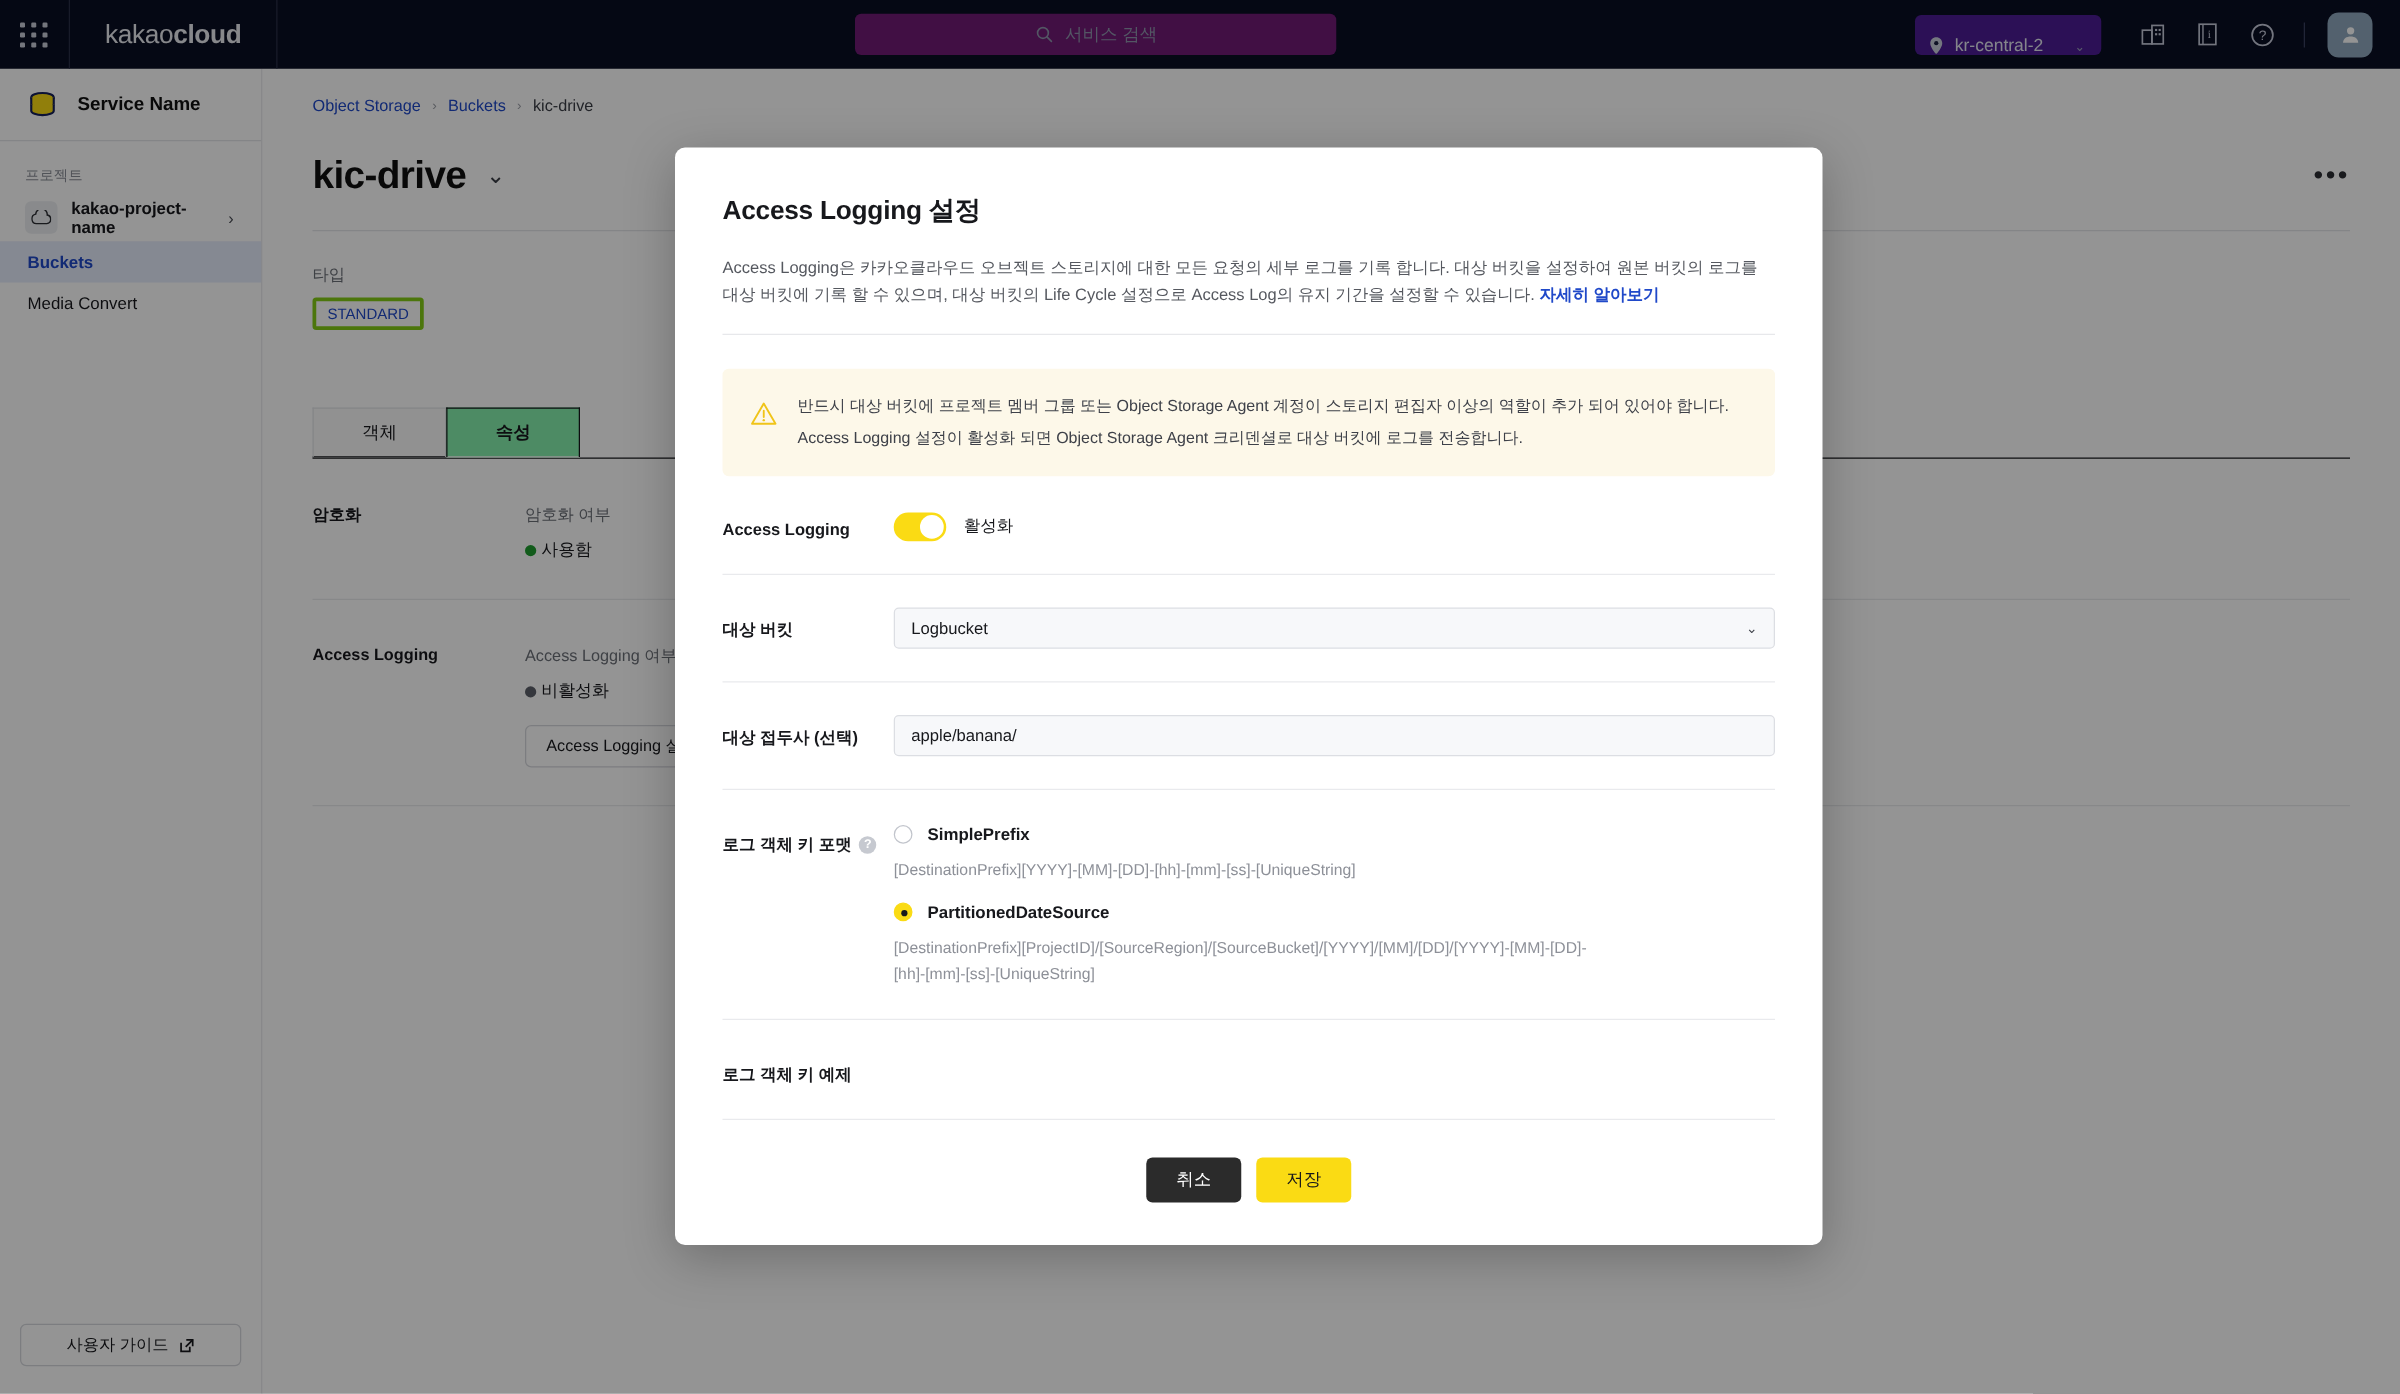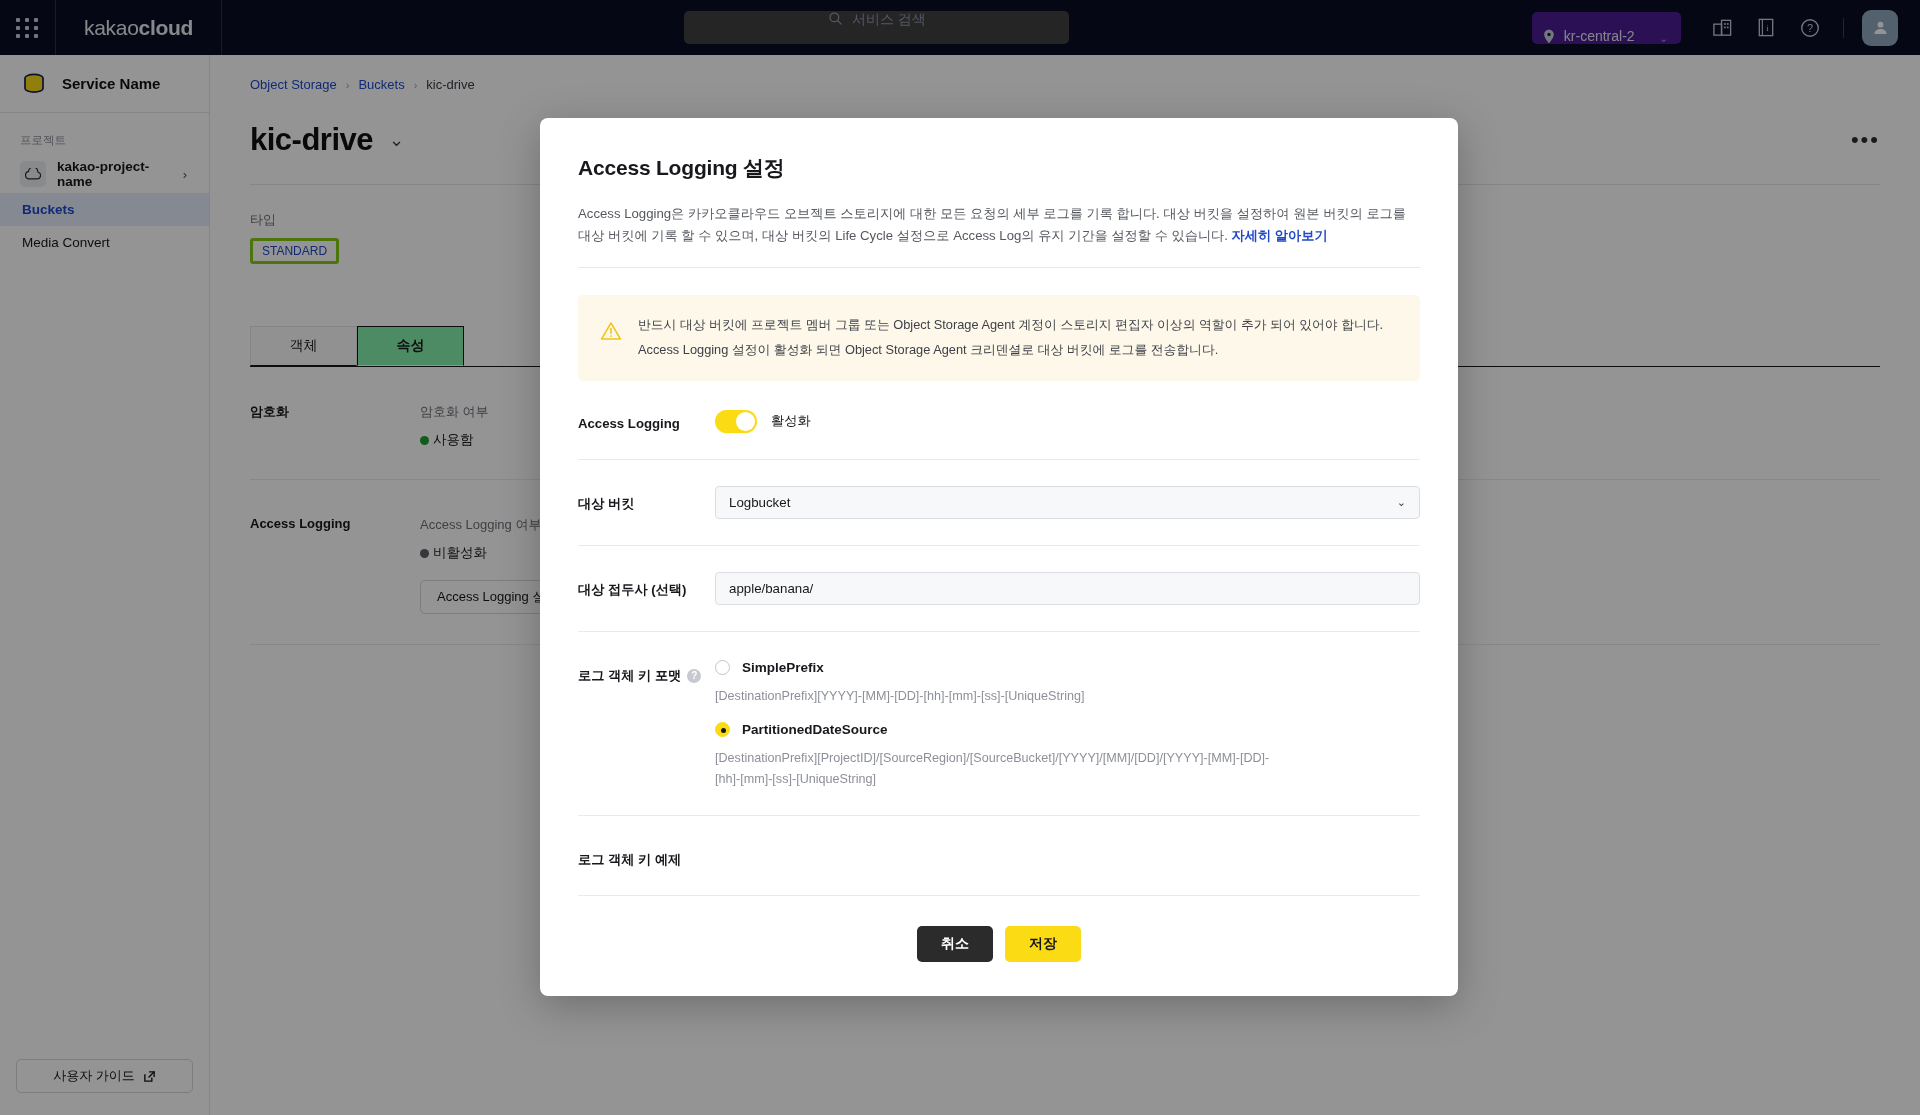--- a/index.html
+++ b/index.html
@@ -26,22 +26,22 @@
   .grid-dots i { width: 4px; height: 4px; background: #c9ccd8; border-radius: 1px; display: block; }
   .brand {
     color: #e8eaf0; font-size: 21px; padding-left: 28px; letter-spacing: -0.3px;
     height: 55px; display: flex; align-items: center; padding-right: 28px;
     border-right: 1px solid #2a2f48;
   }
   .brand b { font-weight: 700; }
   .brand span.light { font-weight: 400; }
   .search-wrap { flex: 1; display: flex; justify-content: center; }
   .search-box {
-    width: 385px; height: 33px; background: #404040; border-radius: 5px;
-    display: flex; justify-content: center; gap: 9px;
+    width: 385px; height: 33px; background: #701a75; border-radius: 5px;
+    display: flex; align-items: center; justify-content: center; gap: 9px;
     color: #8f95ad; font-size: 14px;
   }
   .search-ico { width: 15px; height: 15px; display: block; }
   .topbar-right { display: flex; align-items: center; gap: 2px; padding-right: 22px; }
   .region-chip {
     height: 32px; background: #4c1d95; border-radius: 5px; color: #e3e6ef;
     display: flex; align-items: flex-end; gap: 9px; padding: 0 13px 0 11px;
     font-size: 14px; margin-right: 18px;
   }
   .region-chip .caret { font-size: 10px; color: #9aa0b8; margin-left: 16px; }
@@ -199,21 +199,21 @@
   }
   .radio-opt-2 { margin-top: 16px; }
 
   .example-text { font-size: 12.8px; color: #8d9098; line-height: 1.62; padding-top: 5px; max-width: 530px; }
 
   .modal-actions {
     display: flex; justify-content: center; gap: 12px; padding: 30px 0 34px 0;
   }
   .btn {
     height: 36px; min-width: 72px; border-radius: 5px; border: none; cursor: pointer;
-    font-size: 14px; font-weight: 700; font-family: "Liberation Sans", sans-serif;
+    font-size: 14px; font-weight: 400; font-family: "Liberation Sans", sans-serif;
     padding: 0 24px;
   }
   .btn-cancel { background: #2b2b2b; color: #fff; }
   .btn-save { background: #fadb14; color: #17181c; }
 
   .help-badge {
     width: 14px; height: 14px; border-radius: 50%; background: #c6c9d0; color: #fff;
     font-size: 10px; font-weight: 700; display: inline-flex;
     align-items: center; justify-content: center;
   }

